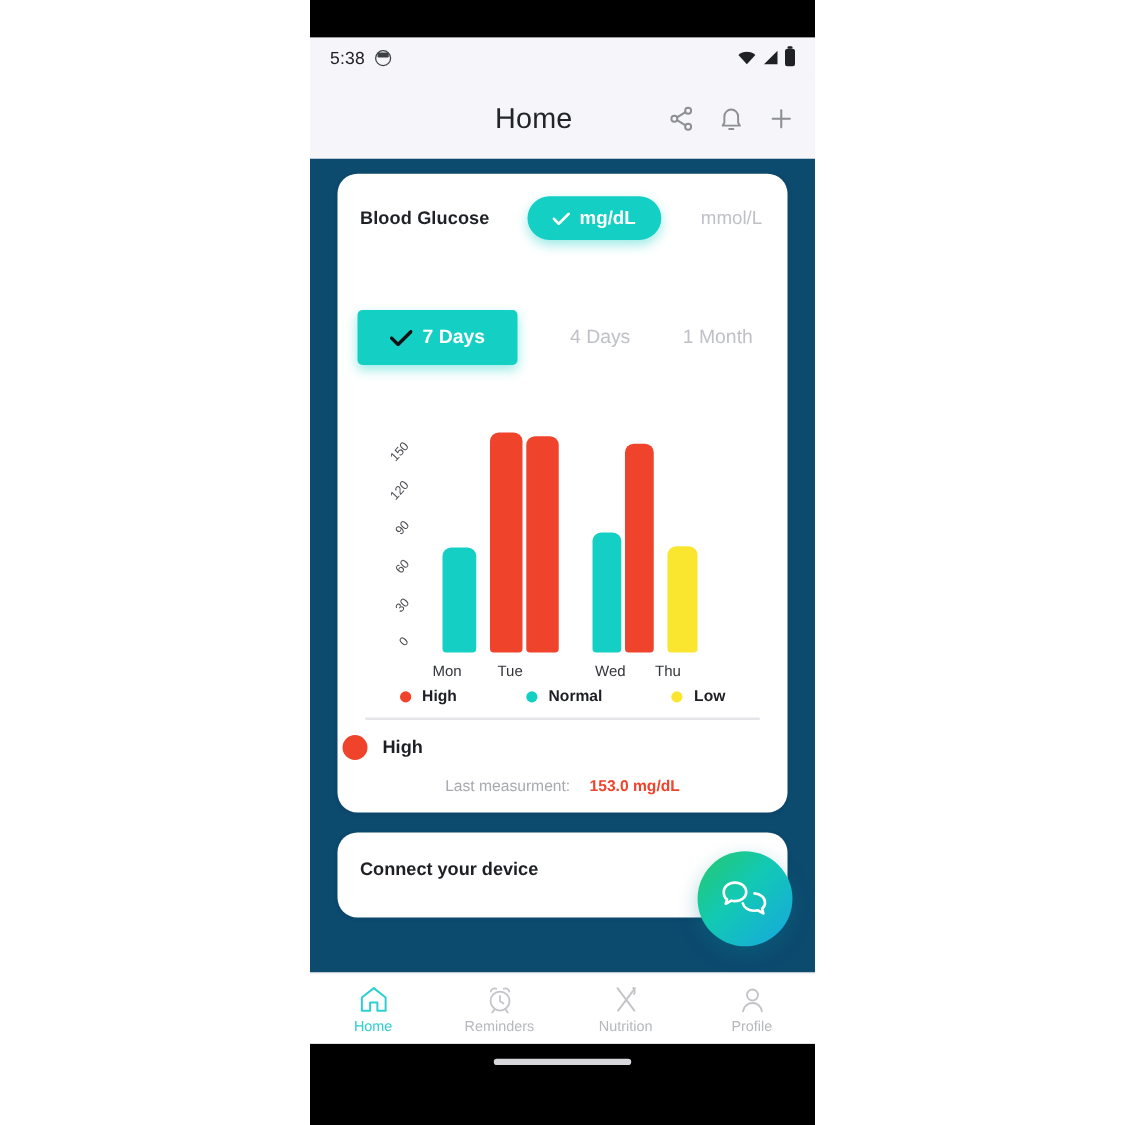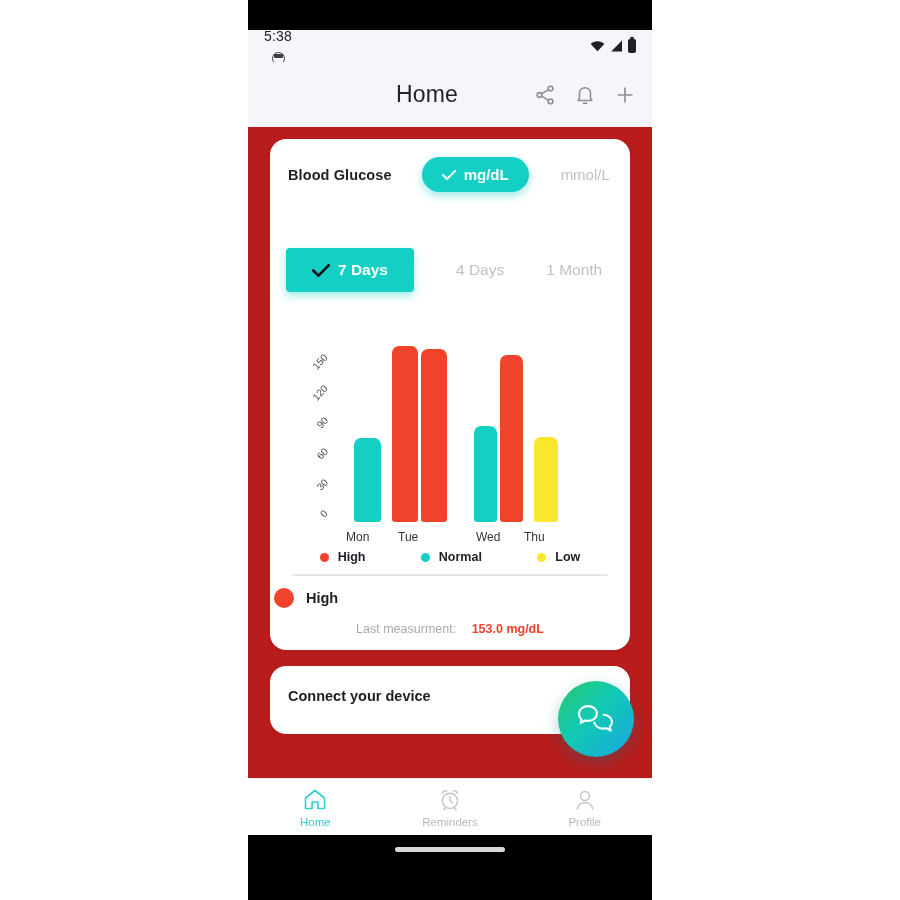--- a/index.html
+++ b/index.html
@@ -20,21 +20,21 @@
     background:#f4f4f7;overflow:hidden;
   }
 
   
   .statusbar{
     position:absolute;left:0;top:0;width:404px;height:32px;
     background:#f5f5fa;
     display:flex;align-items:center;justify-content:space-between;
     padding:0 16px;box-sizing:border-box;
   }
-  .sb-left{display:flex;align-items:center;gap:8px;flex-direction:column;}
+  .sb-left{display:flex;align-items:center;gap:8px;}
   .sb-time{font-size:14px;color:#202124;letter-spacing:.2px;}
   .sb-dot-icon{width:13px;height:13px;border:1.6px solid #3c4043;border-radius:50%;position:relative;box-sizing:border-box;}
   .sb-dot-icon::after{content:"";position:absolute;left:1px;right:1px;top:1px;height:4px;background:#3c4043;border-radius:1px;}
   .sb-right{display:flex;align-items:center;gap:5px;}
   .ic-wifi{width:15px;height:11px;}
   .ic-sig{width:13px;height:12px;}
   .ic-bat{width:8px;height:14px;background:#202124;border-radius:2px;position:relative;}
   .ic-bat::before{content:"";position:absolute;top:-2.5px;left:2px;width:4px;height:2px;background:#202124;border-radius:1px;}
 
   
@@ -46,21 +46,21 @@
   .appbar-title{
     flex:1;text-align:center;font-size:23px;color:#222428;
     font-weight:400;letter-spacing:.2px;padding-left:56px;
   }
   .appbar-actions{display:flex;align-items:center;gap:18px;}
   .act-icon{width:22px;height:22px;display:block;}
 
   
   .content{
     position:absolute;left:0;top:97px;width:404px;height:682px;
-    background:#b91c1c;overflow:hidden;
+    background:#0c4a6e;overflow:hidden;
   }
 
   .card{
     position:relative;margin:12px 22px 0 22px;background:#ffffff;
     border-radius:16px;box-shadow:0 1px 4px rgba(20,20,40,.07);
     padding:0 0 14px 0;
   }
 
   
   .unit-row{display:flex;align-items:center;padding:18px 0 0 18px;}
@@ -291,20 +291,28 @@
           <svg width="26" height="26" viewBox="0 0 26 26" fill="none" stroke="#c2c4c9" stroke-width="1.4" stroke-linecap="round" stroke-linejoin="round">
             <circle cx="13" cy="13.8" r="7.6"></circle>
             <path d="M13 9.8v4.2l2.8 1.8"></path>
             <path d="M5.6 6.2A3 3 0 019.9 4M20.4 6.2A3 3 0 0016.1 4"></path>
             <path d="M8.4 20.8 6.8 23M17.6 20.8 19.2 23"></path>
           </svg>
           <span class="nav-label nav-off">Reminders</span>
         </div>
         <div class="nav-item">
           <svg width="26" height="26" viewBox="0 0 26 26" fill="none" stroke="#c2c4c9" stroke-width="1.5" stroke-linecap="round" stroke-linejoin="round">
+            <path d="M6 3.5 19.5 21.5"></path>
+            <path d="M20 3.5 6.5 21.5"></path>
+            <path d="M18.6 3.4c1.3 1.1 1.6 3.2.6 4.7"></path>
+          </svg>
+          <span class="nav-label nav-off">Nutrition</span>
+        </div>
+        <div class="nav-item">
+          <svg width="26" height="26" viewBox="0 0 26 26" fill="none" stroke="#c2c4c9" stroke-width="1.5" stroke-linecap="round" stroke-linejoin="round">
             <circle cx="13" cy="9" r="4.4"></circle>
             <path d="M5.4 22c.6-4.1 3.9-6.6 7.6-6.6s7 2.5 7.6 6.6"></path>
           </svg>
           <span class="nav-label nav-off">Profile</span>
         </div>
       </div>
     </div>
 
     <div class="gesture"></div>
   </div>

